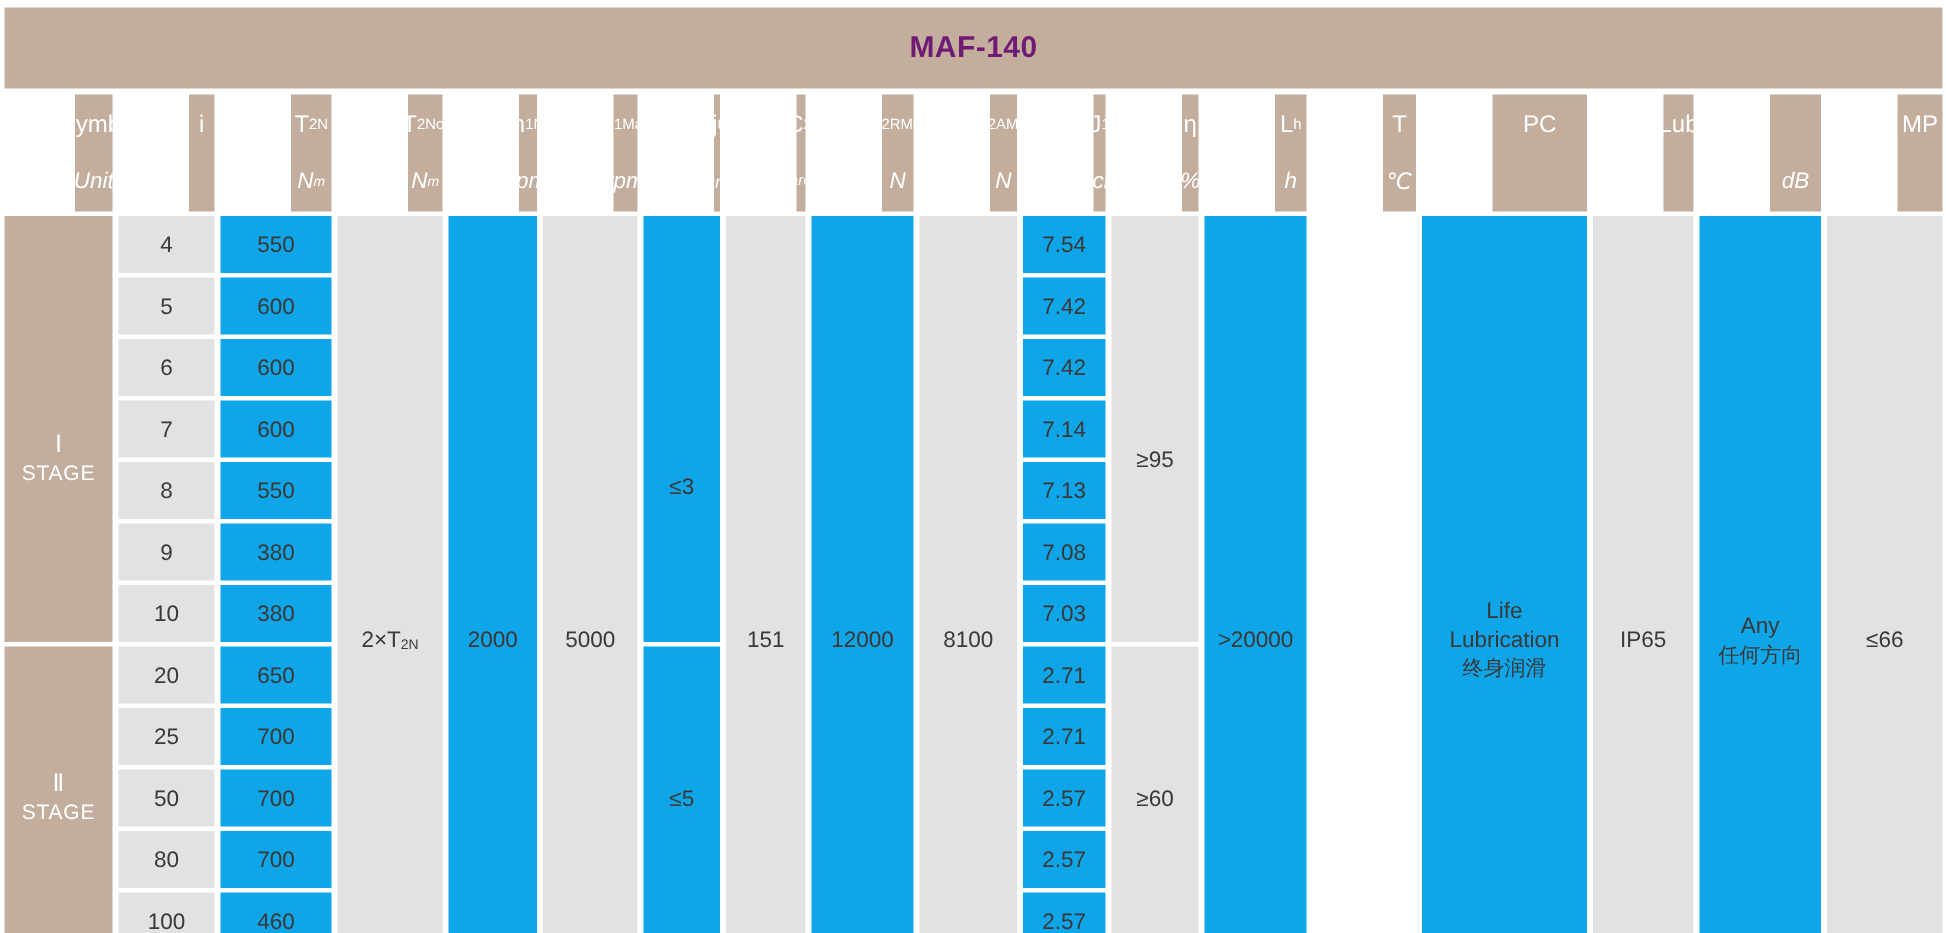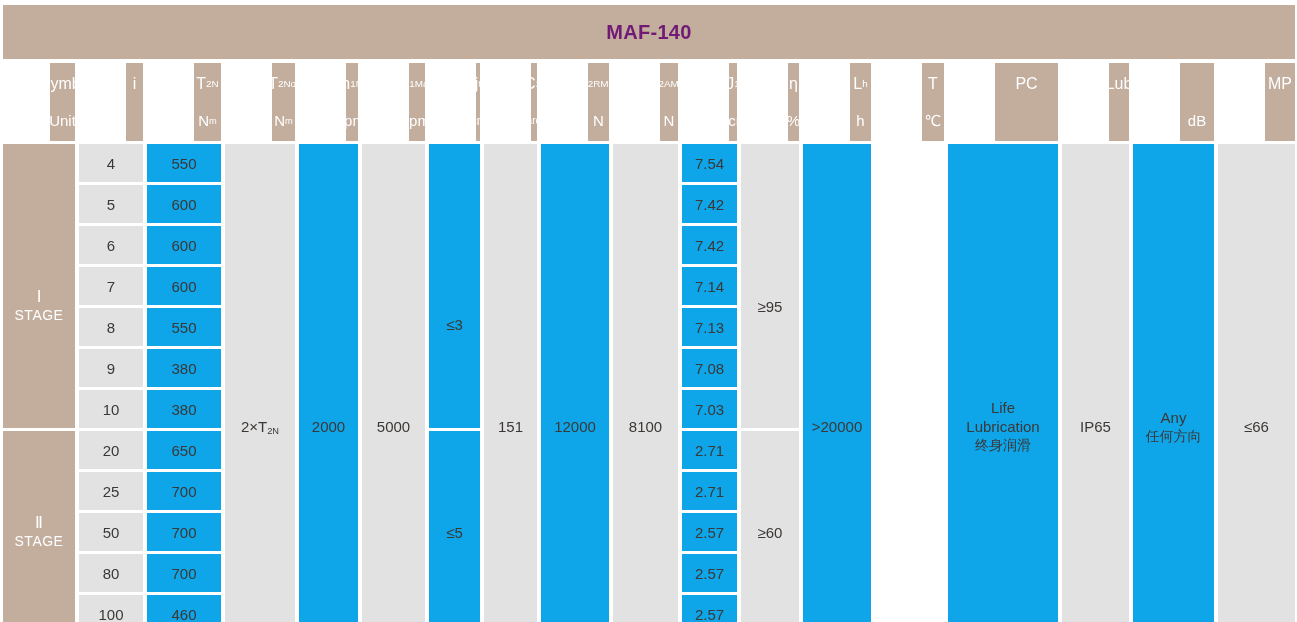--- a/index.html
+++ b/index.html
@@ -12,21 +12,21 @@
     --taupe:#c3ad9d;
     --cols:72px 64px 74px 70px 59px 63px 51px 53px 68px 65px 55px 58px 68px 69px 110px 67px 81px 77px;
   }
   .title{height:54px;background:var(--taupe);color:#701a75;font-weight:bold;
     font-size:20px;letter-spacing:.3px;display:flex;align-items:center;justify-content:center;
     margin-bottom:4px;}
   .hdr{display:grid;grid-template-columns:var(--cols);column-gap:4px;height:78px;margin-bottom:3px;}
   .hcell{background:var(--taupe);color:#fff;display:flex;flex-direction:column;
     align-items:center;justify-content:center;text-align:center;margin-left:47px;}
   .hline{height:37px;display:flex;align-items:center;justify-content:center;font-size:16px;white-space:nowrap;}
-  .hline.unit{font-size:15px;}
+  .hline.unit{font-size:15px;font-style:italic;}
   .hline.u-sm{font-size:12px;}
   .hline.u-xs{font-size:10px;}
   sub{font-size:.62em;vertical-align:-0.2em;}
   sup{font-size:.62em;vertical-align:.5em;}
   .bdy{display:grid;grid-template-columns:var(--cols);grid-template-rows:repeat(12,38px);gap:3px 4px;}
   .cell{display:flex;align-items:center;justify-content:center;font-size:15px;white-space:nowrap;}
   .dk{background:#e3e2e2;}
   .lt{background:#0ea5e9;}
   .stage{background:var(--taupe);color:#fff;flex-direction:column;line-height:19px;font-size:15px;}
   .stage .num{font-size:16px;}

